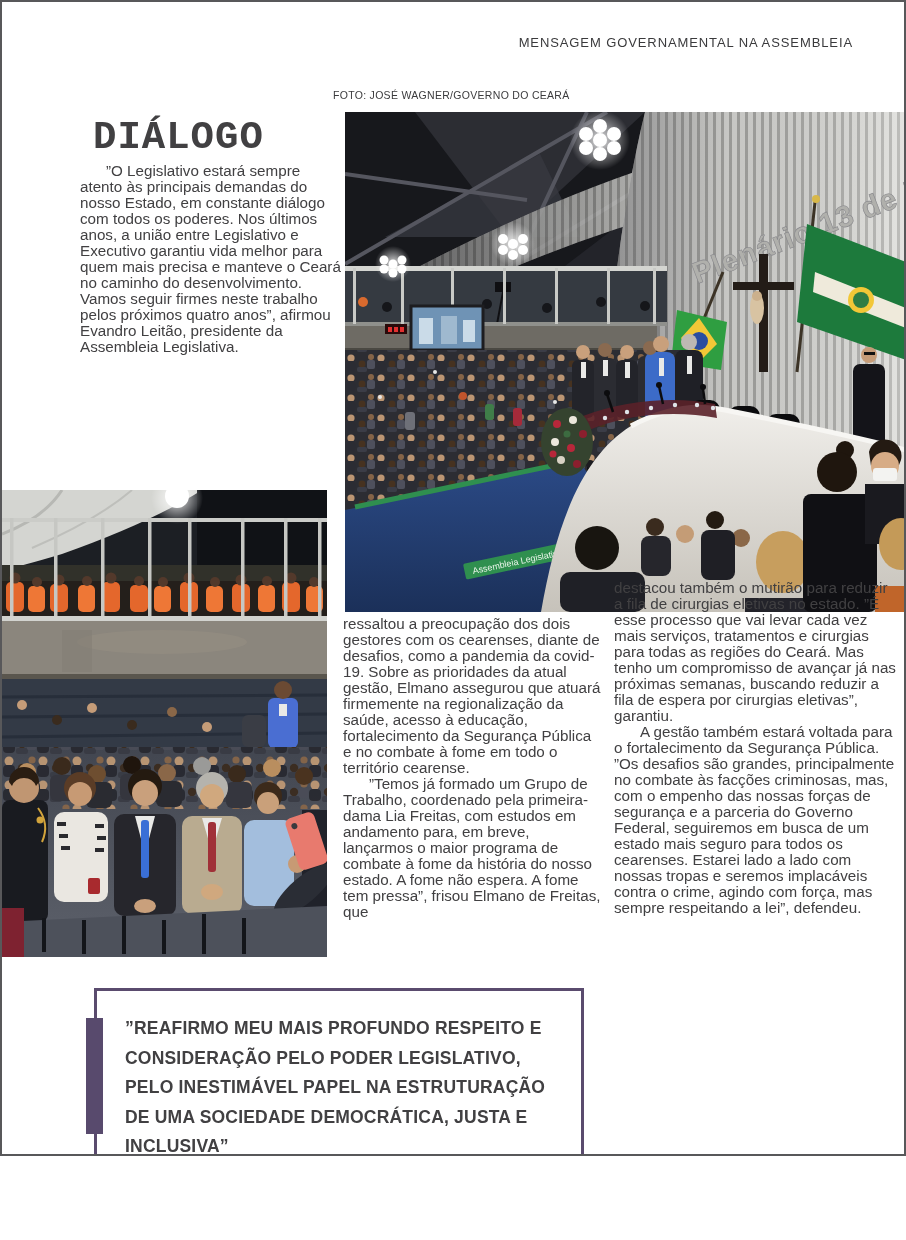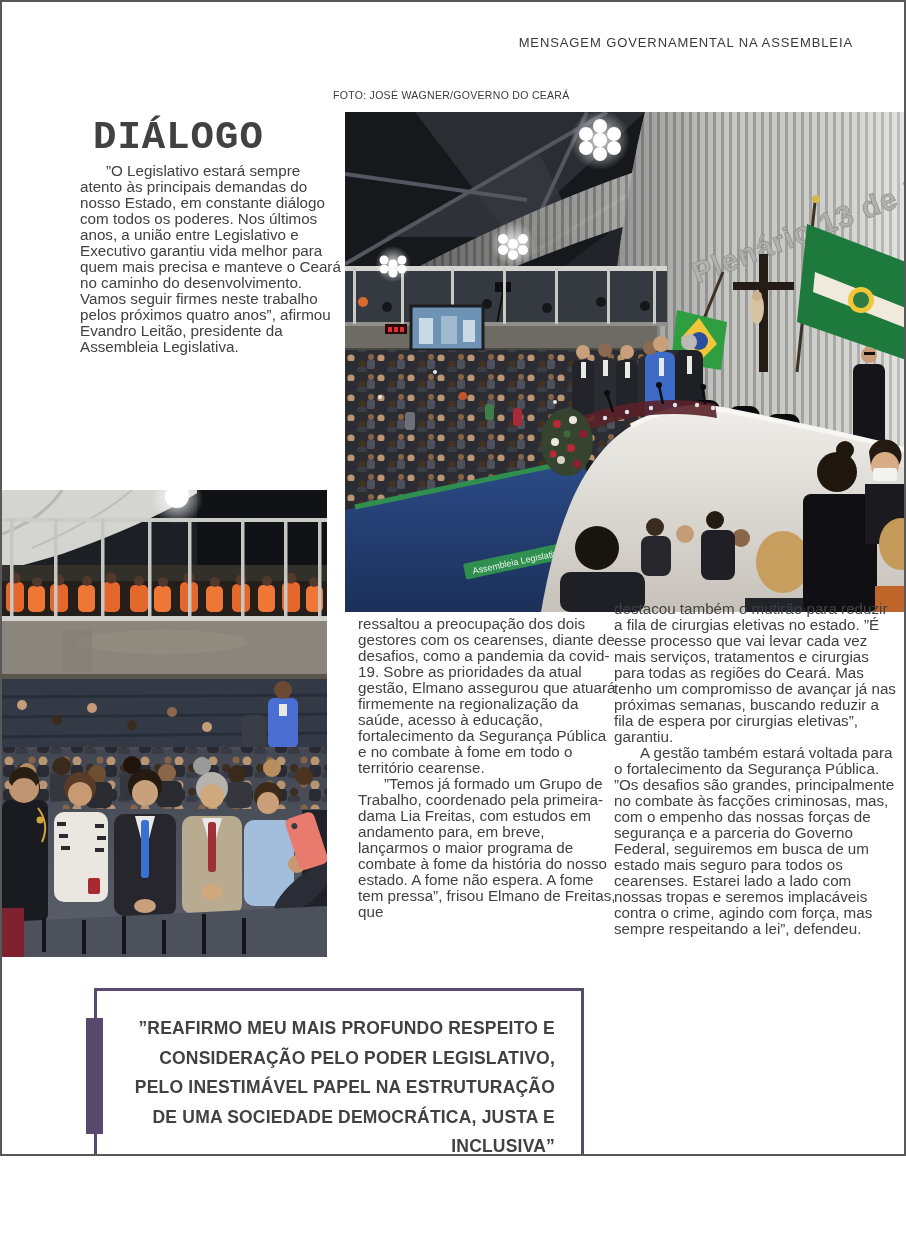--- a/index.html
+++ b/index.html
@@ -21,25 +21,25 @@
     letter-spacing:1px;color:#414042;font-family:Liberation Mono, monospace;
   }
   .photo{position:absolute;overflow:hidden;background:#222;}
   .photo svg{display:block;width:100%;height:100%;}
   .main-photo{left:343px;top:110px;width:561px;height:500px;}
   .left-photo{left:0;top:488px;width:325px;height:467px;}
   .col{position:absolute;font-size:15.2px;line-height:16px;color:#414042;text-align:left;}
   .col p{margin:0;text-indent:26px;}
   .col p.flush{text-indent:0;}
   .col1{left:78px;top:161px;width:262px;}
-  .col2{left:356px;top:614px;width:260px;}
-  .col3{left:612px;top:599px;width:284px;}
+  .col2{left:341px;top:614px;width:260px;}
+  .col3{left:612px;top:578px;width:284px;}
   .quote-box{
     position:absolute;left:92px;top:986px;width:490px;height:174px;box-sizing:border-box;
-    border:3px solid #5a4b6e;background:#ffffff;text-align:right;
+    border:3px solid #5a4b6e;background:#ffffff;
   }
   .quote-bar{
     position:absolute;left:-11px;top:27px;width:17px;height:116px;background:#584a6d;
   }
   .quote-text{
     margin:23px 26px 0 28px;font-size:17.5px;font-weight:700;line-height:29.5px;
     color:#414042;letter-spacing:.2px;
   }
   .quote-attr{margin:9px 26px 0 28px;font-size:15px;font-weight:700;color:#414042;}
   .quote-attr .role{font-size:12.5px;letter-spacing:.6px;}

